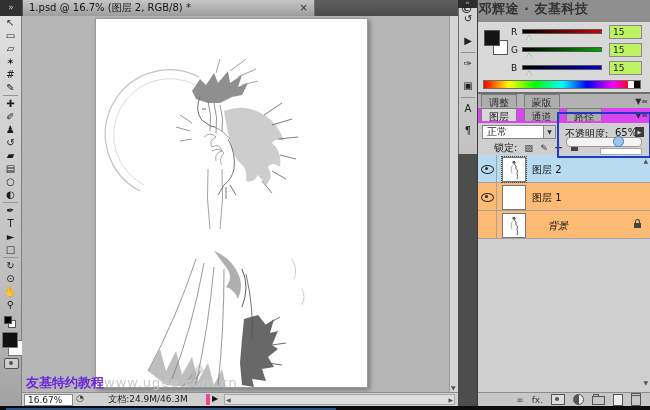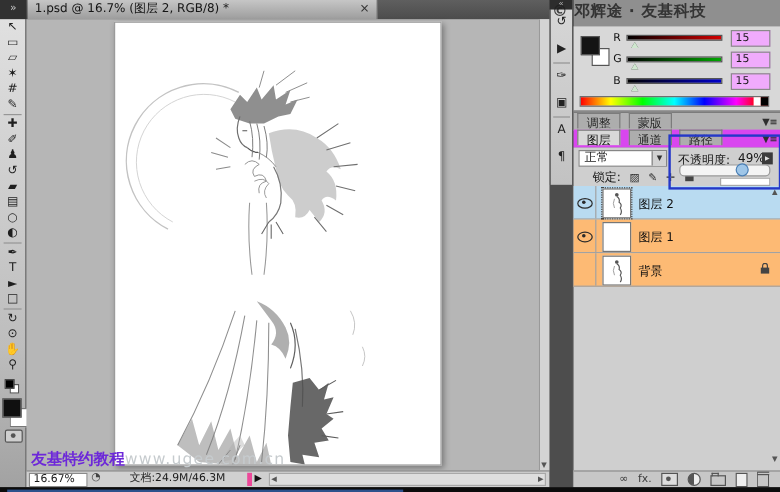--- a/index.html
+++ b/index.html
@@ -60,21 +60,21 @@
   #colorBody{position:absolute;left:0;top:22px;width:173px;height:71px;background:#d8d8d8;border-bottom:1px solid #6f6f6f;box-sizing:border-box;}
   #cpFg{position:absolute;left:6px;top:8px;width:14px;height:14px;background:#141414;border:1px solid #555;z-index:2;}
   #cpBg{position:absolute;left:15px;top:18px;width:13px;height:13px;background:#fff;border:1px solid #555;}
   .chrow{position:absolute;left:0;width:173px;height:14px;}
   .chlabel{position:absolute;left:33px;top:1px;font-size:9px;color:#111;}
   .chtrack{position:absolute;left:44px;top:3px;width:80px;height:5px;border:1px solid #555;box-sizing:border-box;}
   .chtrack.r{background:linear-gradient(90deg,#000,#d40000);}
   .chtrack.g{background:linear-gradient(90deg,#000,#00a800);}
   .chtrack.b{background:linear-gradient(90deg,#000,#0000cc);}
   .chhandle{position:absolute;left:3px;top:5px;width:0;height:0;border-left:3px solid transparent;border-right:3px solid transparent;border-bottom:5px solid #cfe7cf;filter:drop-shadow(0 0 0.5px #333);}
-  .chval{position:absolute;left:131px;top:-1px;width:28px;height:12px;background:#f0abfc;border:1px solid #8a8a8a;font-size:9px;line-height:12px;padding-left:3px;}
+  .chval{position:absolute;left:131px;top:-1px;width:28px;height:12px;background:#bef264;border:1px solid #8a8a8a;font-size:9px;line-height:12px;padding-left:3px;}
   #spectrum{position:absolute;left:5px;top:58px;width:158px;height:9px;border:1px solid #6e6e6e;box-sizing:border-box;
         background:linear-gradient(90deg,#f00 0%,#ff0 16%,#0f0 33%,#0ff 50%,#00f 66%,#f0f 83%,#f00 94%);}
   #spWhite{position:absolute;right:6px;top:0;width:6px;height:7px;background:#fff;}
   #spBlack{position:absolute;right:0;top:0;width:6px;height:7px;background:#000;}
   #adjustRow{top:93px;background:#b2b2b2;border-top:1px solid #6f6f6f;}
   #layerTabs{top:108px;background:#d946ef;}
   #layersBody{position:absolute;left:0;top:123px;width:173px;height:283px;background:#cfcfcf;}
   #blendSelect{position:absolute;left:4px;top:2px;width:74px;height:14px;background:#fff;border:1px solid #868686;box-sizing:border-box;font-size:10px;line-height:12px;padding-left:4px;}
   #blendArrow{position:absolute;right:0;top:0;width:11px;height:12px;background:#d2d2d2;border-left:1px solid #868686;font-size:6px;line-height:12px;text-align:center;font-style:normal;color:#333;}
   #opLabel{position:absolute;left:87px;top:4px;font-size:10px;color:#161616;}
@@ -90,21 +90,21 @@
   .lockicon:before{content:"";position:absolute;left:1px;top:-4px;width:3px;height:4px;border:1px solid #444;border-bottom:none;border-radius:3px 3px 0 0;}
   .lrow{position:absolute;left:0;width:173px;height:28px;background:#fdba74;border-bottom:1px solid #a2a2a2;box-sizing:border-box;}
   .lrow.selected{background:#b9dbf1;}
   .eyecell{position:absolute;left:0;top:0;width:18px;height:27px;border-right:1px solid #a2a2a2;}
   .eye{position:absolute;left:3px;top:10px;width:11px;height:7px;border:1px solid #2b2b2b;border-radius:50%;}
   .eye:after{content:"";position:absolute;left:3px;top:1px;width:3px;height:3px;border-radius:50%;background:#2b2b2b;}
   .thumb{position:absolute;left:24px;top:2px;width:22px;height:23px;background:#fff;border:1px solid #777;}
   .thumb.sel{outline:1px dotted #444;}
   .thumb svg{width:100%;height:100%;}
   .lname{position:absolute;left:54px;top:8px;font-size:10px;color:#101010;}
-  .lname.ital{}
+  .lname.ital{font-style:italic;margin-left:16px;}
   .rowlock{position:absolute;right:10px;top:12px;}
   #listScrollUp{position:absolute;right:3px;top:34px;font-size:6px;color:#555;}
   #listScrollDn{position:absolute;right:3px;top:256px;font-size:6px;color:#555;}
   #lpButtons{position:absolute;left:0;top:269px;width:173px;height:14px;background:#c7c7c7;border-top:1px solid #8d8d8d;box-sizing:border-box;
        display:flex;align-items:center;justify-content:flex-end;gap:8px;padding-right:10px;}
   #lpButtons .gl{font-size:9px;color:#3c3c3c;line-height:12px;}
   .maskicon{position:relative;display:inline-block;width:12px;height:9px;border:1px solid #555;background:#ddd;}
   .maskicon:after{content:"";position:absolute;left:3px;top:2px;width:4px;height:4px;border-radius:50%;background:#555;}
   .adjicon{display:inline-block;width:9px;height:9px;border-radius:50%;border:1px solid #555;background:linear-gradient(90deg,#555 50%,#eee 50%);}
   .folder{position:relative;display:inline-block;width:11px;height:7px;border:1px solid #555;margin-top:2px;}
@@ -297,21 +297,21 @@
       <span class="ptab">路径</span>
       <span class="pmenu">▼≡</span>
     </div>
 
     <div id="layersBody">
       <span id="blendSelect">
         <span>正常</span>
         <i id="blendArrow">▼</i>
       </span>
       <span id="opLabel">不透明度:</span>
-      <span id="opValue">49%</span>
+      <span id="opValue">65%</span>
       <span id="opBtn">▶</span>
 
       <div id="lockRow">
         <span>锁定:</span>
         <span class="lkic">▨</span>
         <span class="lkic">✎</span>
         <span class="lkic">✛</span>
         <span class="lockicon"></span>
       </div>
 

